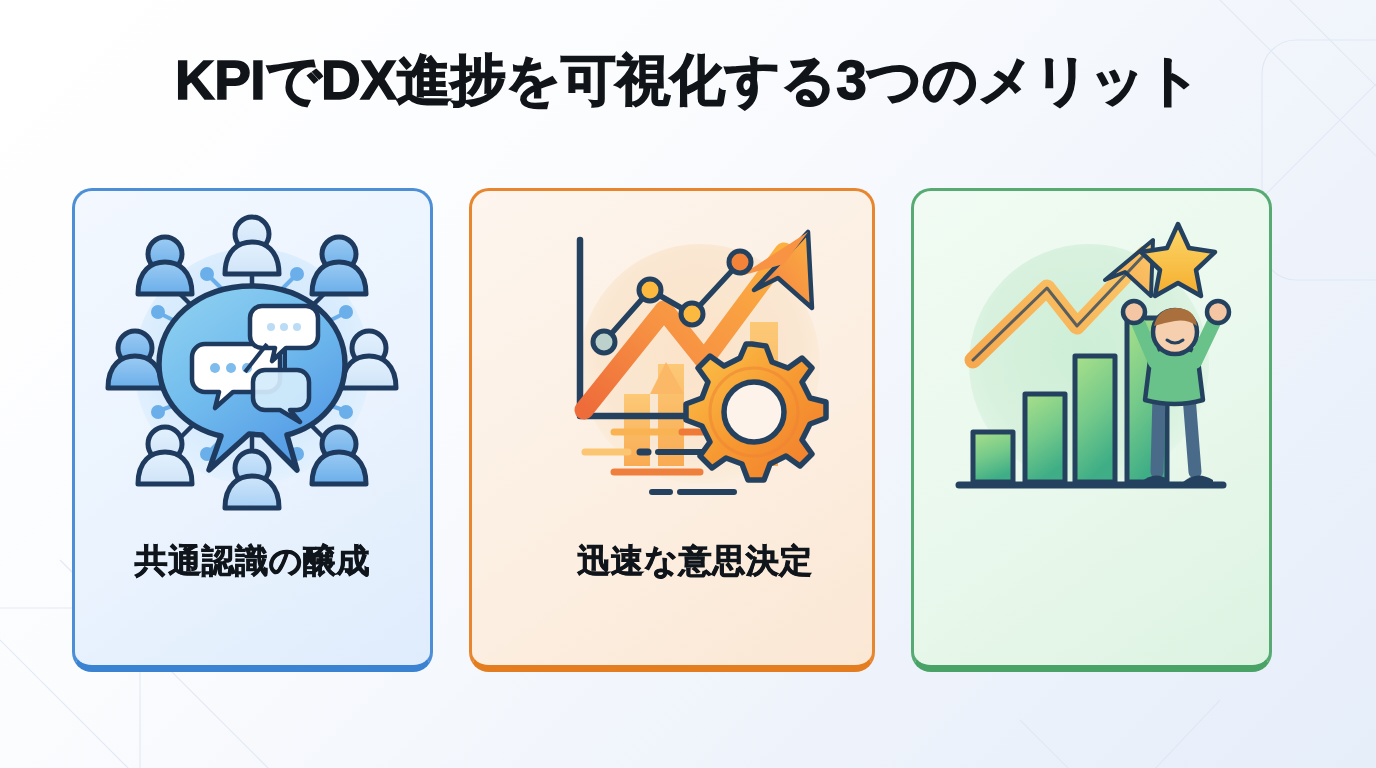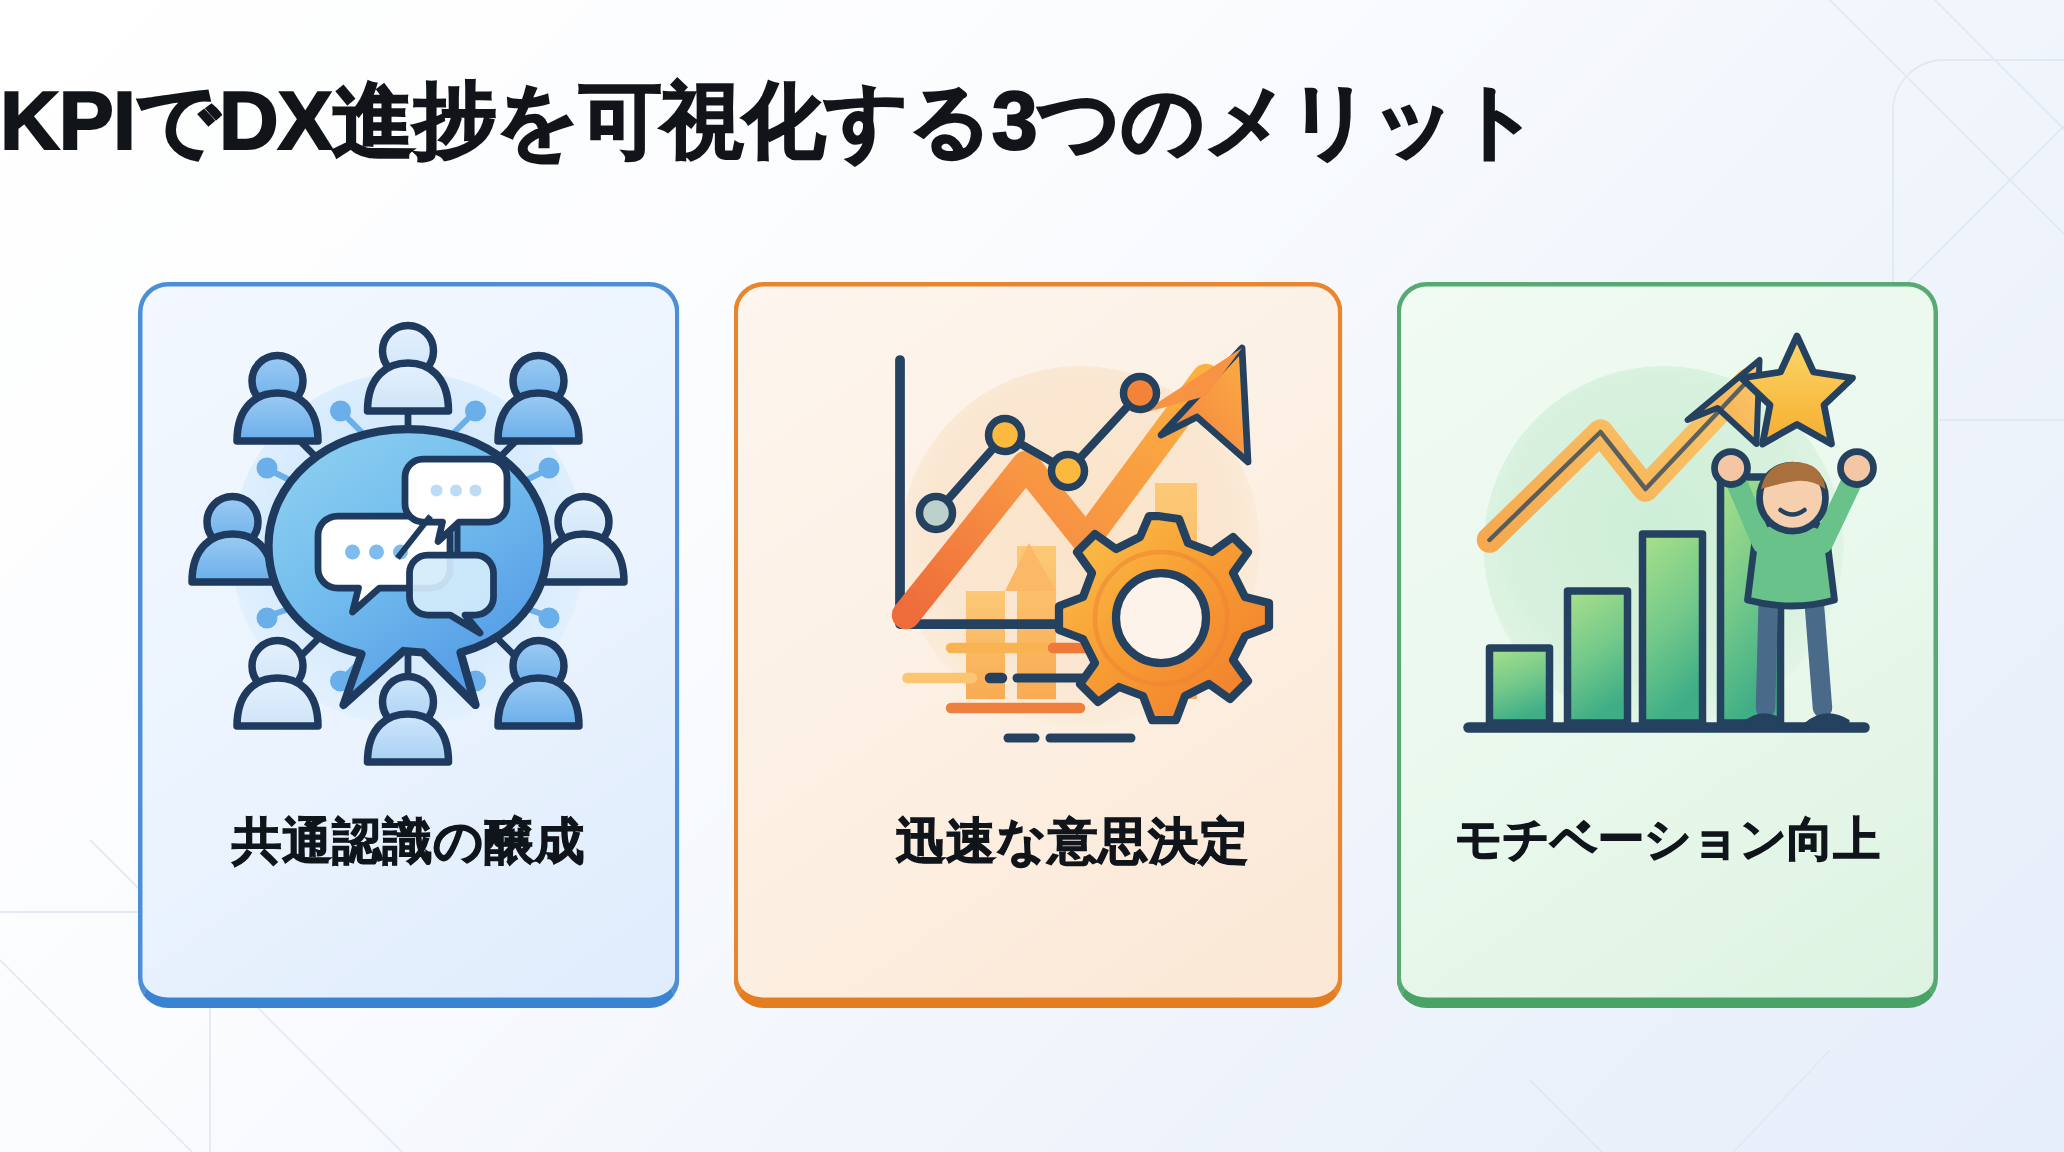--- a/index.html
+++ b/index.html
@@ -24,39 +24,39 @@
     z-index: 0;
   }
   .bg-deco svg { width: 100%; height: 100%; display: block; }
 
   
   .title-wrap {
     position: absolute;
     top: 52px;
     left: 0;
     width: 100%;
-    text-align: left;
+    text-align: center;
     z-index: 3;
   }
   .page-title {
     display: inline-block;
     font-size: 55px;
     line-height: 1.05;
     font-weight: 900;
     color: #111418;
     letter-spacing: -0.5px;
     font-family: "Liberation Sans", "DejaVu Sans", sans-serif;
     -webkit-text-stroke: 1.4px #111418;
   }
 
   
   .cards {
     position: absolute;
     top: 188px;
-    left: 92px;
+    left: 72px;
     width: 1200px;
     height: 484px;
     display: flex;
     gap: 36px;
     z-index: 2;
   }
 
   .card {
     flex: 1 1 0;
     border-radius: 20px;
@@ -396,16 +396,15 @@
           <path d="M258 158 L278 116" fill="none" stroke="#68c289" stroke-width="14"></path>
           <circle cx="197" cy="108" r="11" fill="#f4c6a3"></circle>
           <circle cx="281" cy="108" r="11" fill="#f4c6a3"></circle>
 
           <circle cx="238" cy="128" r="22" fill="#f6cfae"></circle>
           <path d="M217 122 q4 -18 22 -18 q19 0 21 18 q-10 -7 -22 -5 q-12 2 -21 5 z" fill="#a9703e" stroke="none"></path>
           <path d="M230 136 q8 6 16 0" fill="none" stroke-width="3"></path>
         </g>
       </svg>
     </div>
-    <div class="card-label">モチベーション向上</div>
   </div>
 
 </div>
 
 </body></html>

